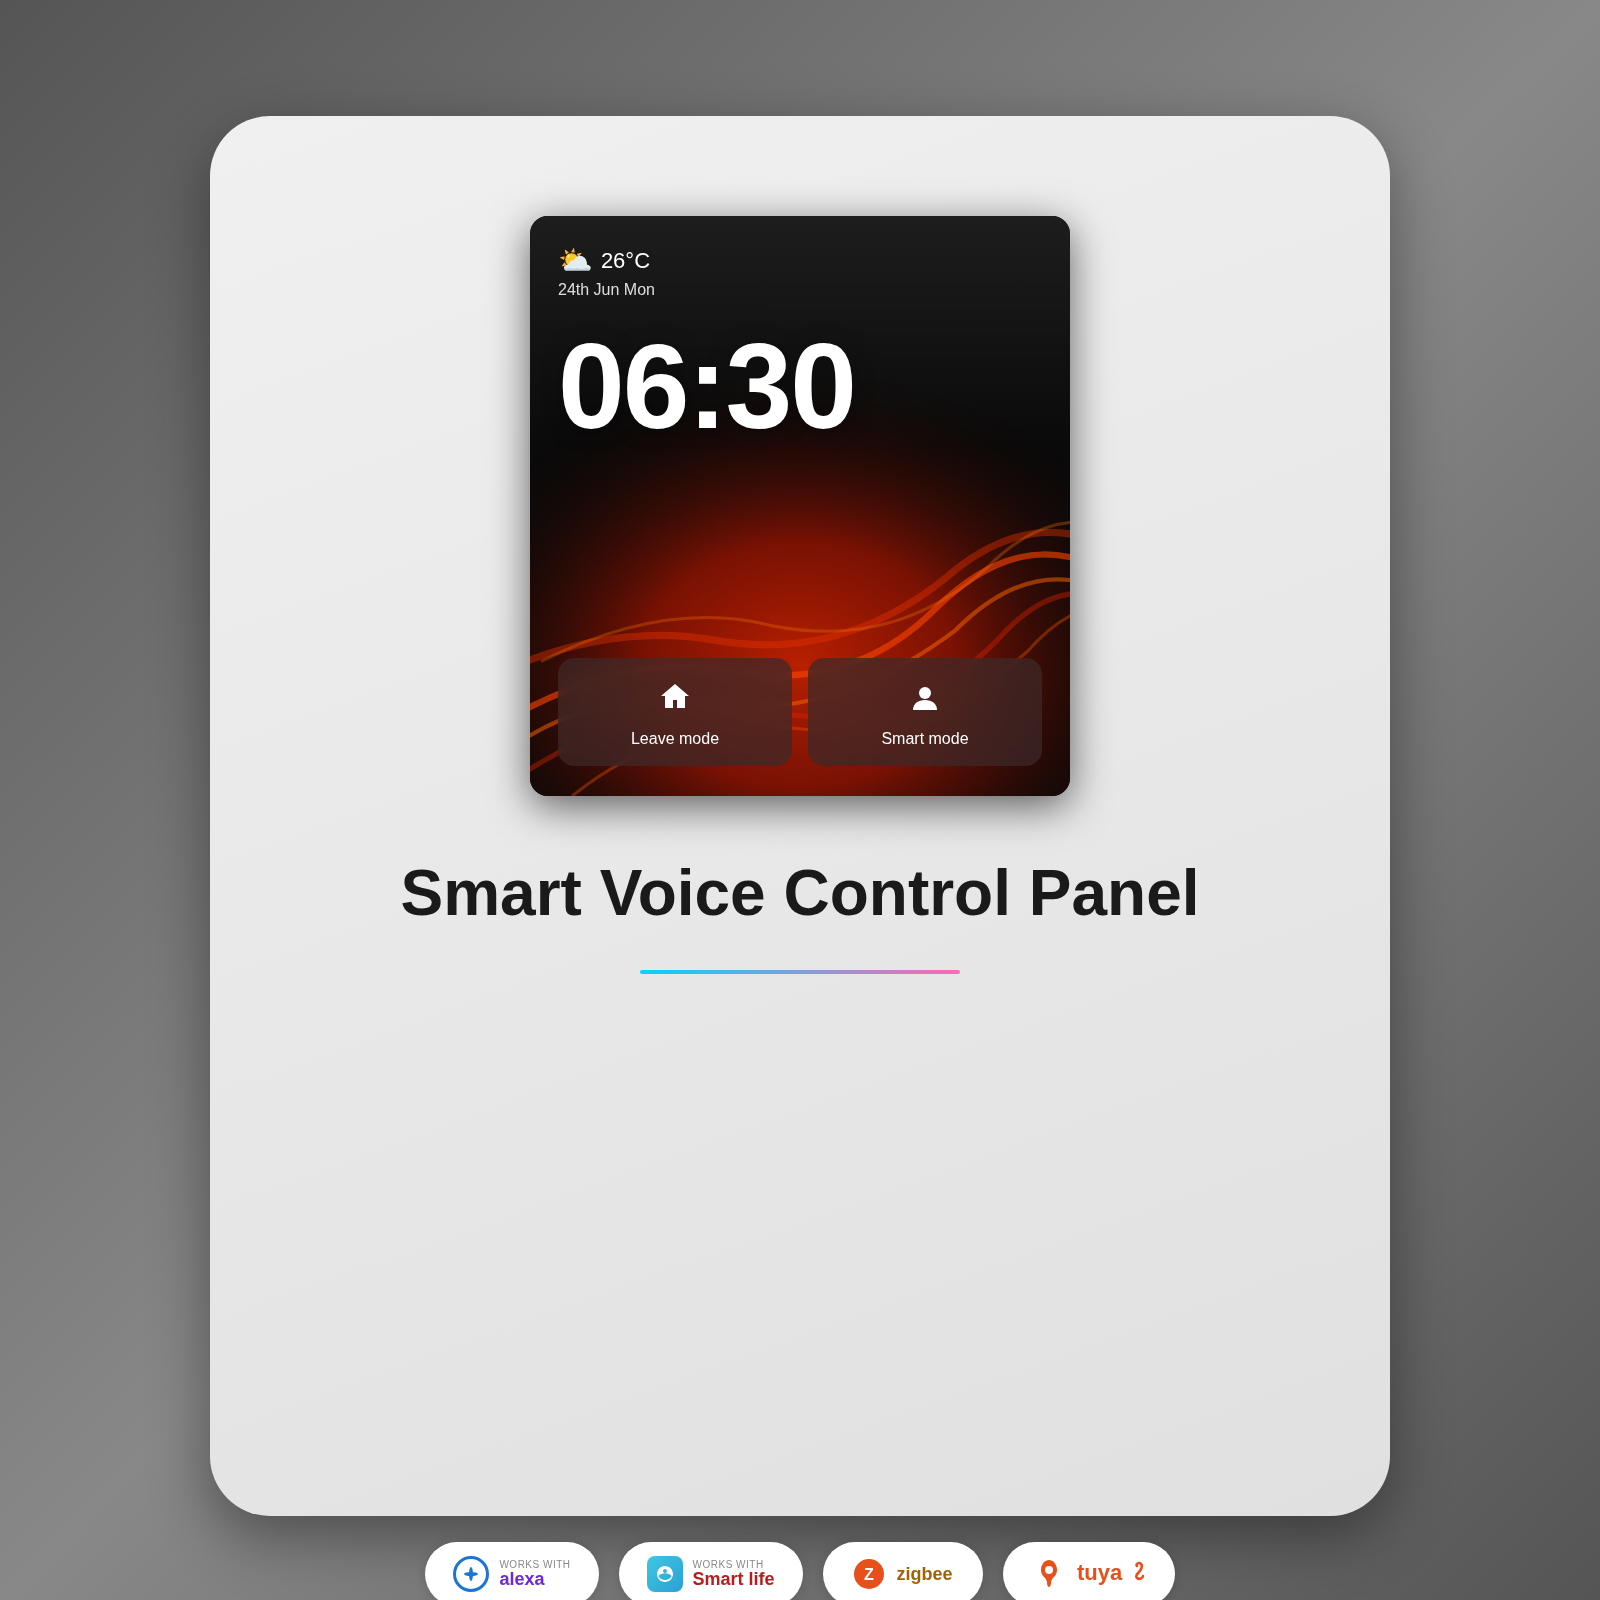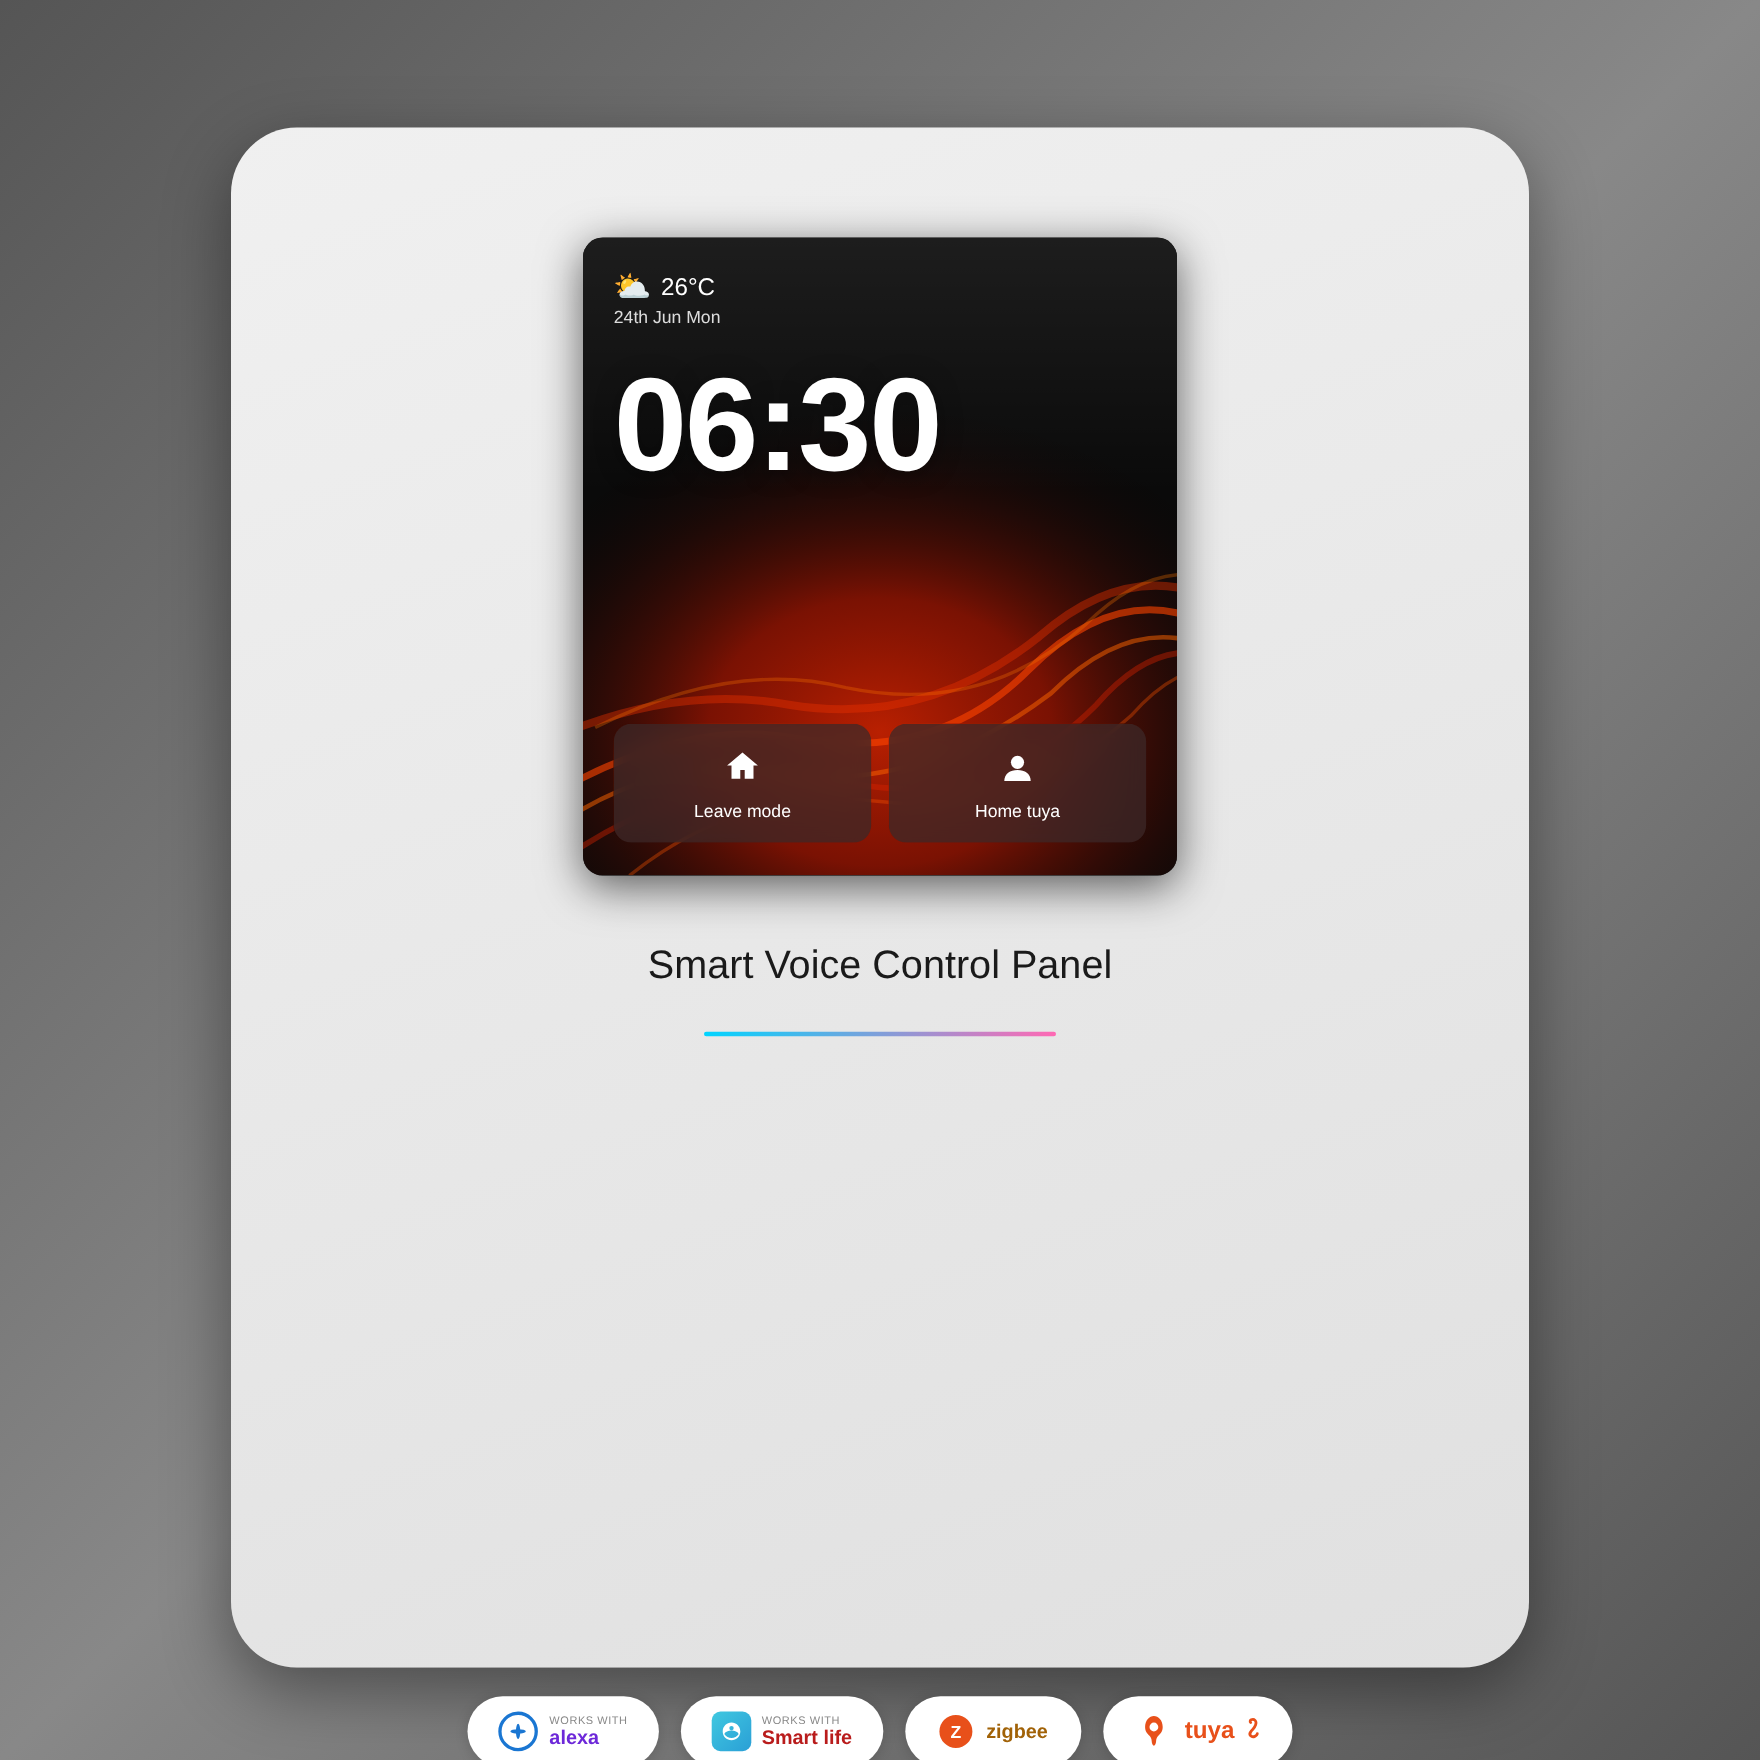--- a/index.html
+++ b/index.html
@@ -151,22 +151,22 @@
     }
 
     .mode-btn-label {
       color: #ffffff;
       font-size: 16px;
       font-weight: 400;
     }
 
     
     .product-title {
-      font-size: 36px;
-      font-weight: 400;
+      font-size: 64px;
+      font-weight: 700;
       color: #1a1a1a;
       text-align: center;
       margin-top: 60px;
     }
 
     
     .gradient-divider {
       width: 320px;
       height: 4px;
       background: linear-gradient(90deg, #00d4ff, #ff69b4);
@@ -311,21 +311,21 @@
           </div>
           <span class="mode-btn-label">Leave mode</span>
         </div>
         <div class="mode-btn">
           <div class="mode-btn-icon">
             <svg width="36" height="36" viewBox="0 0 36 36" fill="white" xmlns="http://www.w3.org/2000/svg">
               <circle cx="18" cy="13" r="6"></circle>
               <path d="M6 30c0-6.627 5.373-10 12-10s12 3.373 12 10H6z"></path>
             </svg>
           </div>
-          <span class="mode-btn-label">Home tuya</span>
+          <span class="mode-btn-label">Smart mode</span>
         </div>
       </div>
 
     </div>
   </div>
 
   <div class="product-title">Smart Voice Control Panel</div>
 
   <div class="gradient-divider"></div>
 

